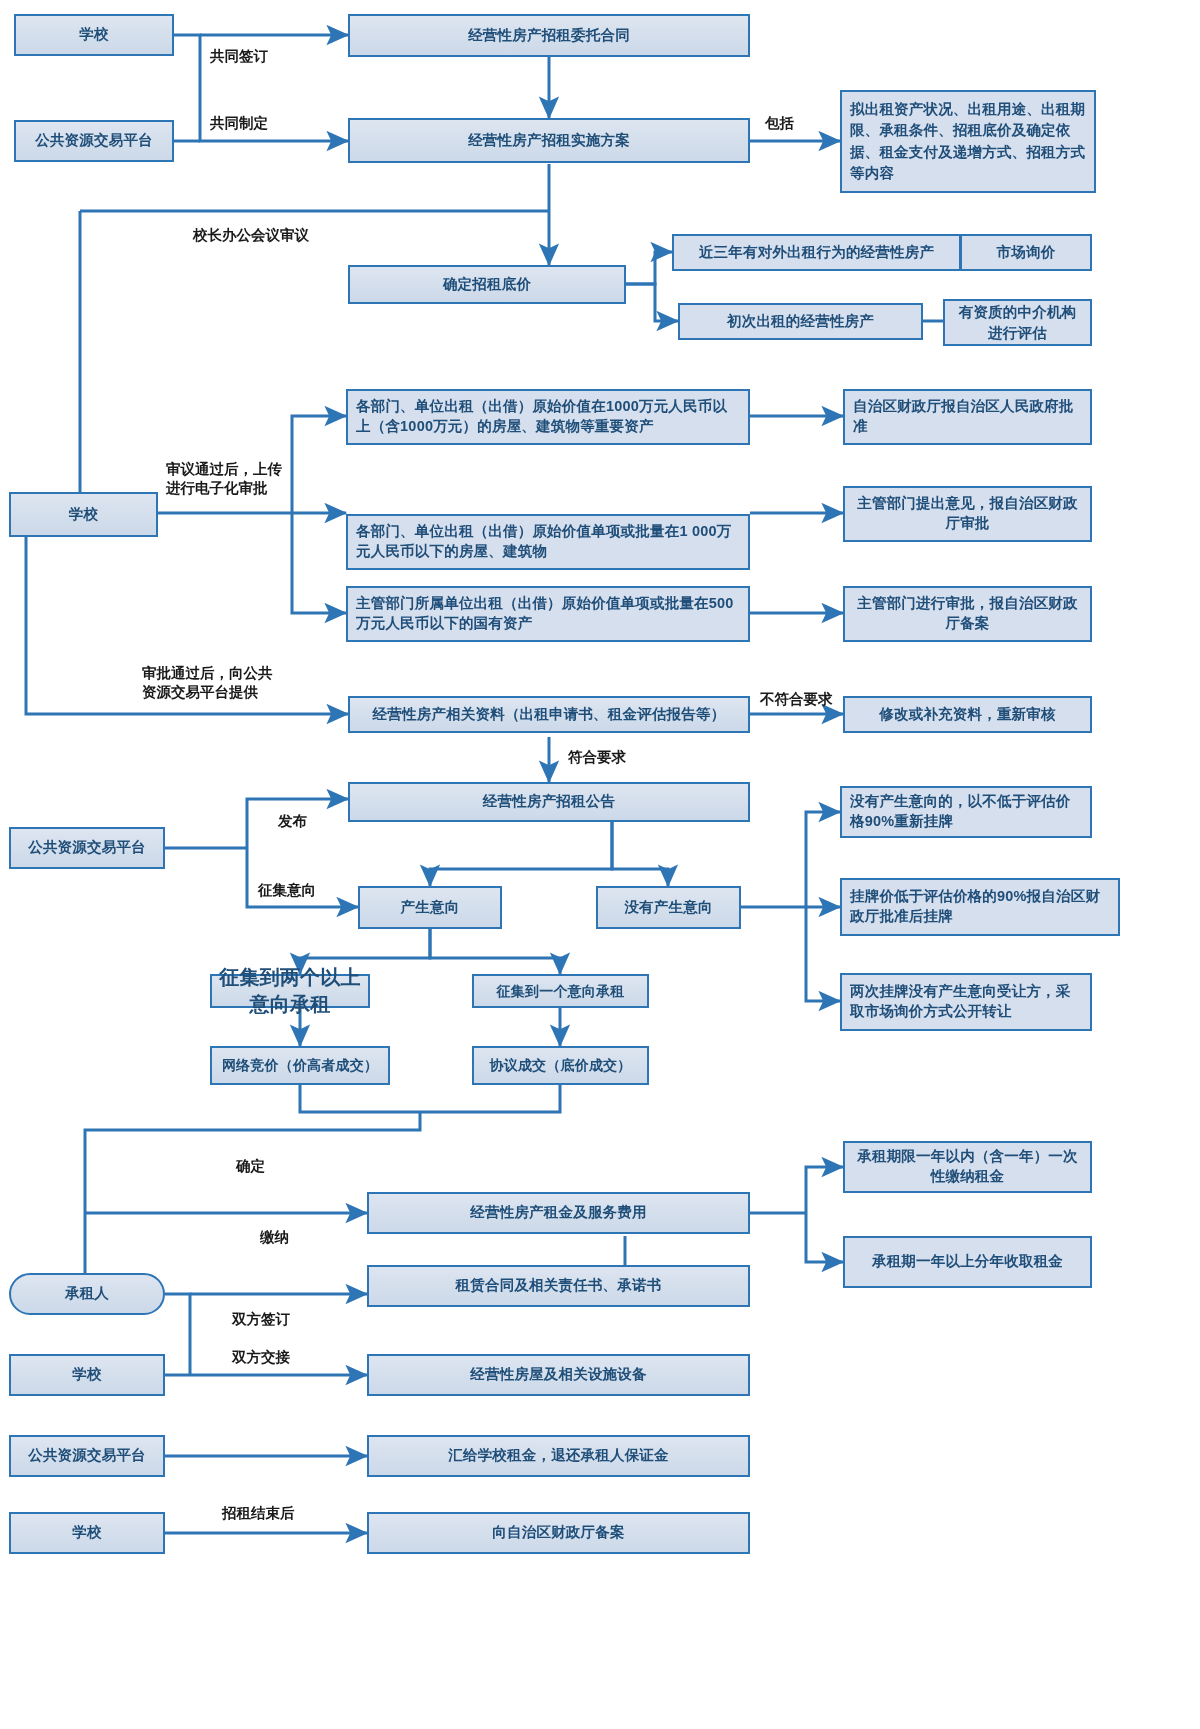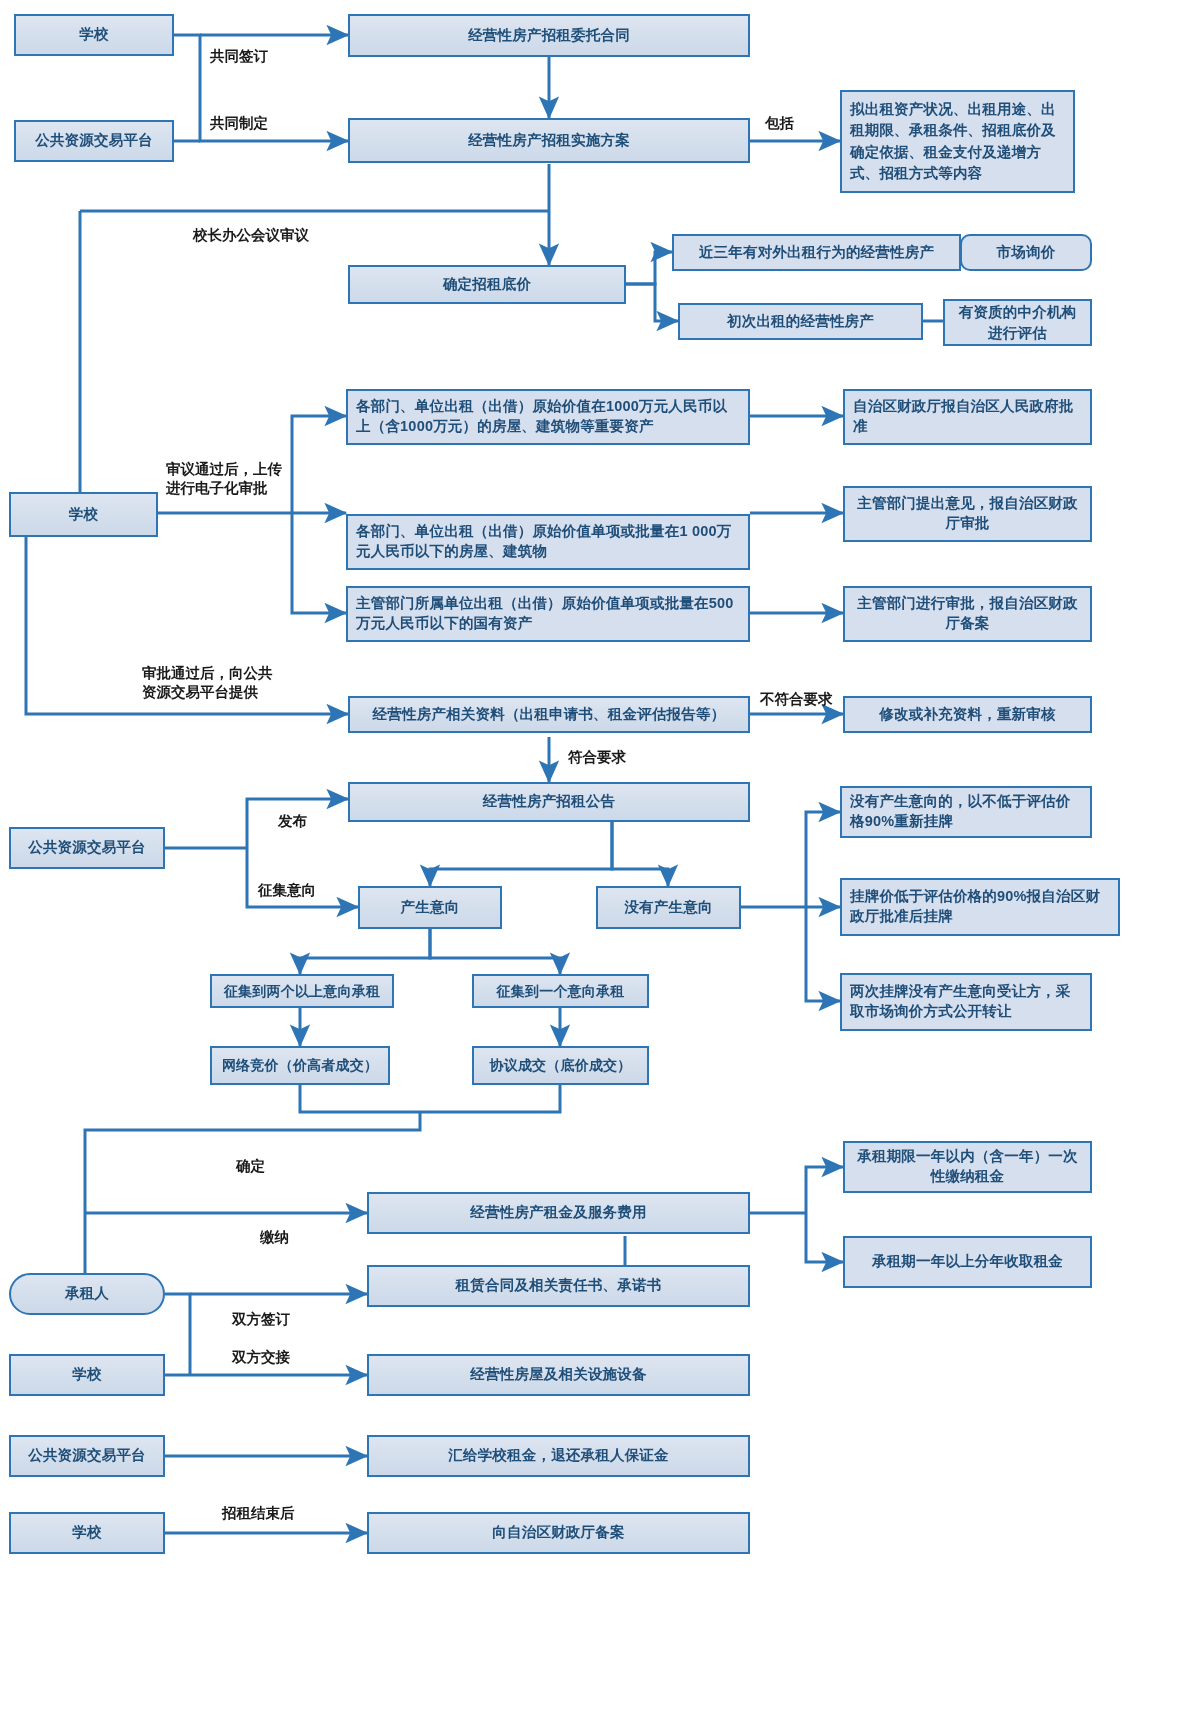--- a/index.html
+++ b/index.html
@@ -120,34 +120,34 @@
 
   <div class="node grad" style="left:14px;top:120px;width:160px;height:42px;">
     <span>公共资源交易平台</span>
   </div>
   <div class="node grad" style="left:348px;top:118px;width:402px;height:45px;">
     <span>经营性房产招租实施方案</span>
   </div>
   <div class="edgelabel" style="left:210px;top:114px;">共同制定</div>
   <div class="edgelabel" style="left:765px;top:114px;">包括</div>
 
-  <div class="node wrap" style="left:840px;top:90px;width:235px;height:103px;line-height:1.45;">
+  <div class="node wrap" style="left:840px;top:90px;width:256px;height:103px;line-height:1.45;">
     <span>拟出租资产状况、出租用途、出租期限、承租条件、招租底价及确定依据、租金支付及递增方式、招租方式等内容</span>
   </div>
 
   <div class="edgelabel" style="left:193px;top:226px;text-align:right;">校长办公会议审议</div>
 
   <div class="node grad" style="left:348px;top:265px;width:278px;height:39px;">
     <span>确定招租底价</span>
   </div>
 
   <div class="node wrapc" style="left:672px;top:234px;width:289px;height:37px;">
     <span>近三年有对外出租行为的经营性房产</span>
   </div>
-  <div class="node" style="left:960px;top:234px;width:132px;height:37px;border-radius:10px;">
+  <div class="node" style="left:960px;top:234px;width:132px;height:37px;">
     <span>市场询价</span>
   </div>
   <div class="node wrapc" style="left:678px;top:303px;width:245px;height:37px;">
     <span>初次出租的经营性房产</span>
   </div>
   <div class="node wrapc" style="left:943px;top:299px;width:149px;height:47px;line-height:1.4;">
     <span>有资质的中介机构进行评估</span>
   </div>
 
   <div class="node grad" style="left:9px;top:492px;width:149px;height:45px;">
@@ -209,21 +209,21 @@
   <div class="node wrap" style="left:840px;top:786px;width:252px;height:52px;">
     <span>没有产生意向的，以不低于评估价格90%重新挂牌</span>
   </div>
   <div class="node wrap" style="left:840px;top:878px;width:280px;height:58px;">
     <span>挂牌价低于评估价格的90%报自治区财政厅批准后挂牌</span>
   </div>
   <div class="node wrap" style="left:840px;top:973px;width:252px;height:58px;">
     <span>两次挂牌没有产生意向受让方，采取市场询价方式公开转让</span>
   </div>
 
-  <div class="node grad" style="left:210px;top:974px;width:184px;height:34px;font-size:14px;">
+  <div class="node grad" style="left:210px;top:974px;width:160px;height:34px;font-size:20px;">
     <span>征集到两个以上意向承租</span>
   </div>
   <div class="node grad" style="left:472px;top:974px;width:177px;height:34px;font-size:14px;">
     <span>征集到一个意向承租</span>
   </div>
 
   <div class="node grad" style="left:210px;top:1046px;width:180px;height:39px;font-size:14px;">
     <span>网络竞价（价高者成交）</span>
   </div>
   <div class="node grad" style="left:472px;top:1046px;width:177px;height:39px;font-size:14px;">

